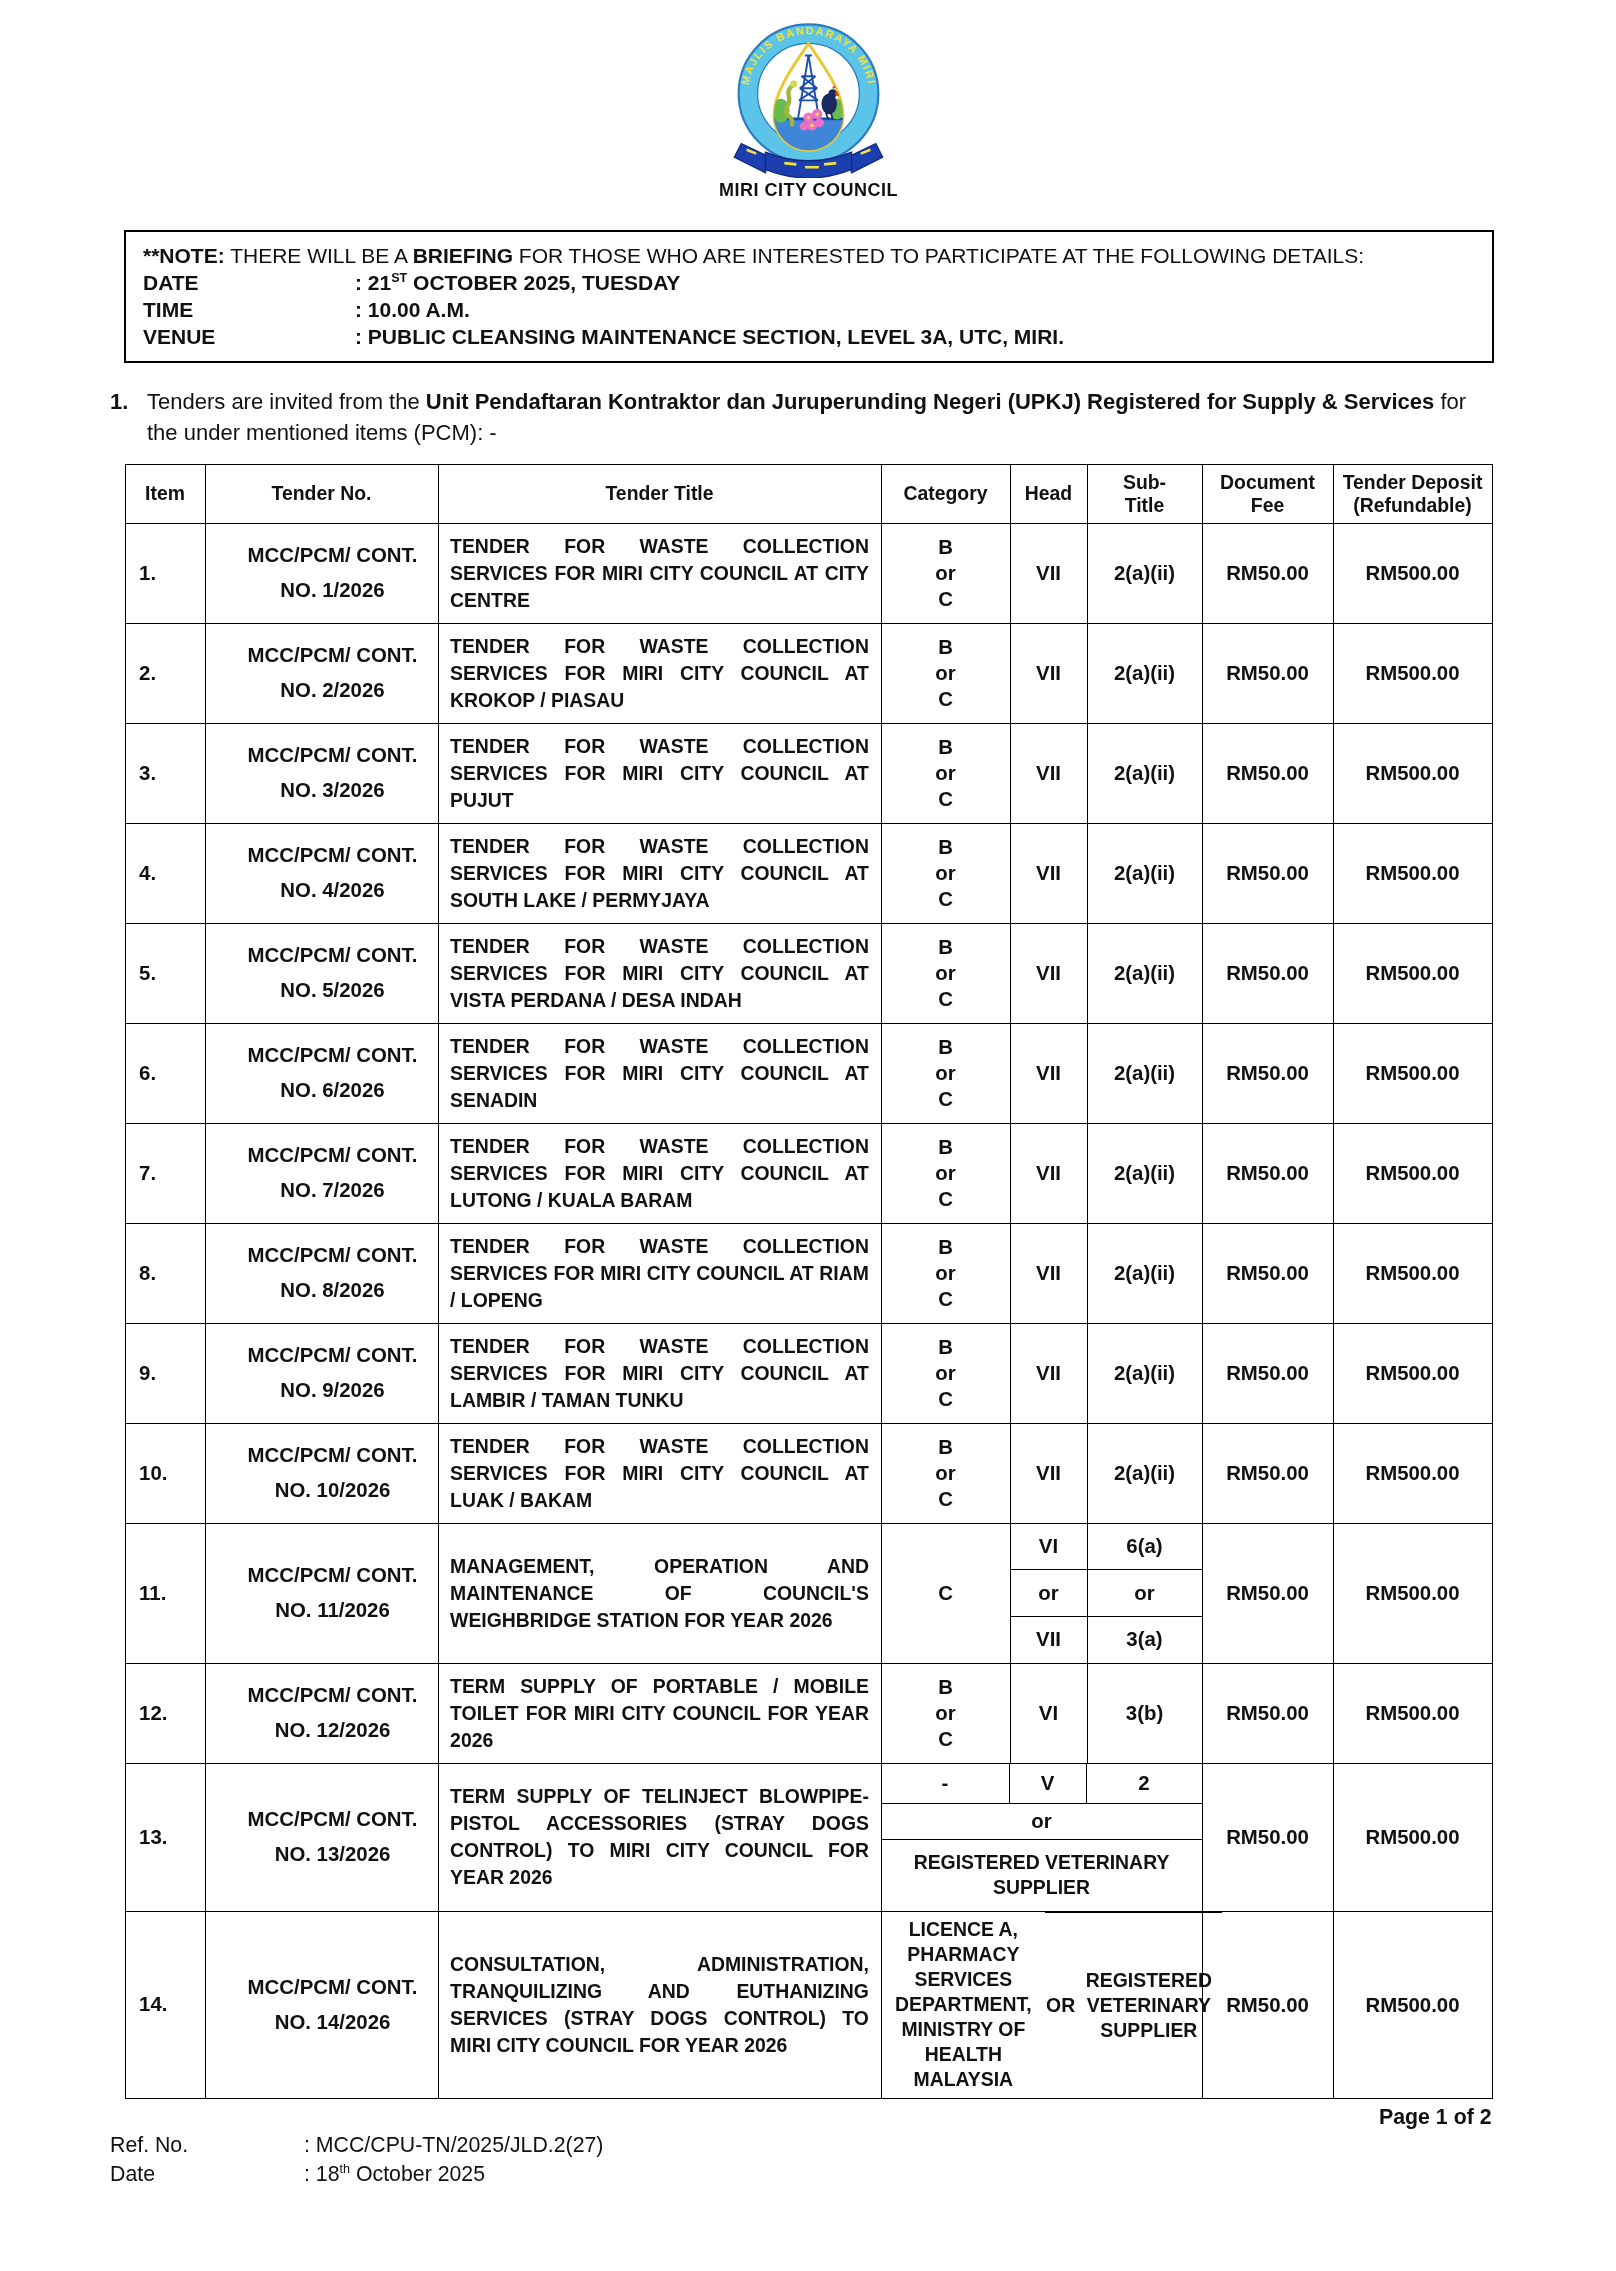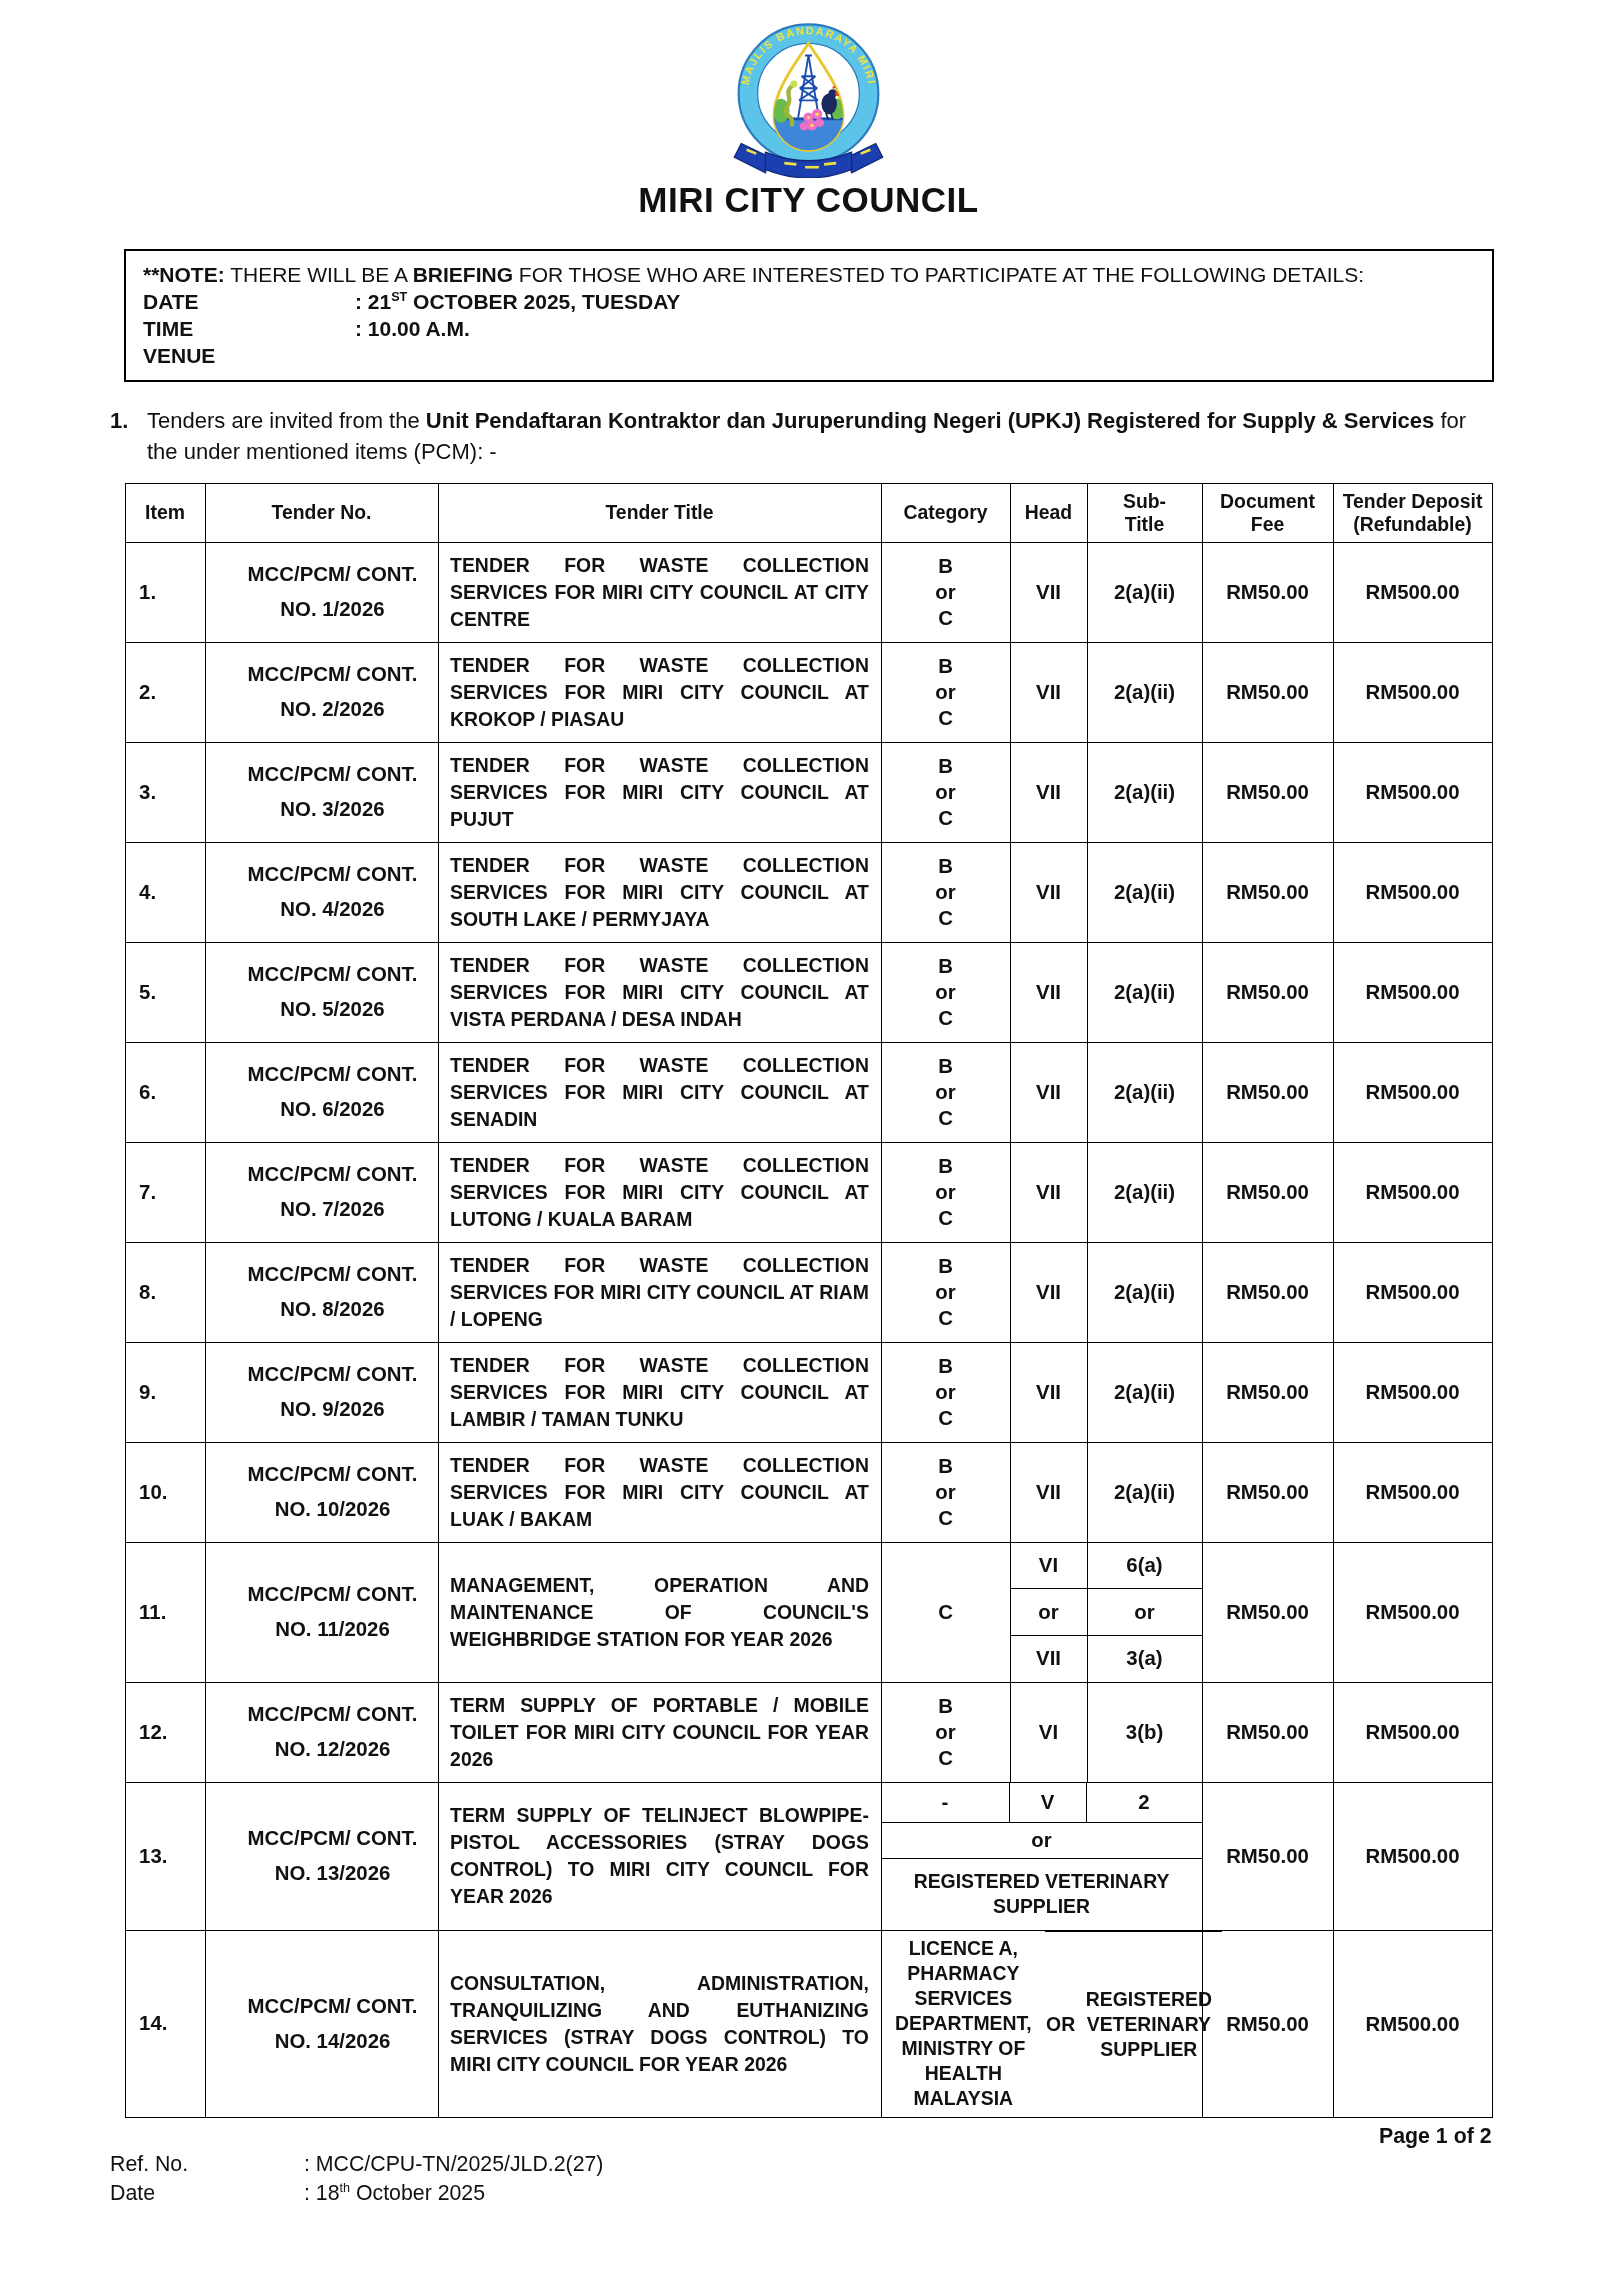--- a/index.html
+++ b/index.html
@@ -9,21 +9,21 @@
     font-family:"Liberation Sans", sans-serif;
     color:#111;
     overflow:hidden;
     -webkit-font-smoothing:antialiased;
   }
   .page{width:1617px;height:2272px;position:relative;}
 
   
   .masthead{padding-top:21.3px;text-align:center;}
   .crest{display:block;margin:0 auto;}
-  .org-title{font-size:35px;font-weight:bold;letter-spacing:0.5px;margin-top:1.9px;}
+  .org-title{font-size:18px;font-weight:bold;letter-spacing:0.5px;margin-top:1.9px;}
   .notice-title{font-size:25px;font-weight:bold;margin-top:3.9px;}
 
   
   .notebox{
     width:1331px;margin:29px auto 18px auto;
     border:2.9px solid #000;
     padding:9.7px 17.5px 11.6px 17.5px;
     font-size:21px;line-height:27px;
   }
   .notebox .b{font-weight:bold;}
@@ -202,20 +202,21 @@
     <div class="note-row">
       <span class="note-label">DATE</span>
       <span class="note-value"><span>: 21</span><sup class="sm">ST</sup><span> OCTOBER 2025, TUESDAY</span></span>
     </div>
     <div class="note-row">
       <span class="note-label">TIME</span>
       <span class="note-value">: 10.00 A.M.</span>
     </div>
     <div class="note-row">
       <span class="note-label">VENUE</span>
+      <span class="note-value">: PUBLIC CLEANSING MAINTENANCE SECTION, LEVEL 3A, UTC, MIRI.</span>
     </div>
   </div>
 
   <div class="intro">
     <div class="intro-num">1.</div>
     <div class="intro-text">
       <span>Tenders are invited from the </span><span class="b">Unit Pendaftaran Kontraktor dan Juruperunding Negeri (UPKJ) Registered for Supply &amp; Services</span><span> for the under mentioned items (PCM): -</span>
     </div>
   </div>
 

